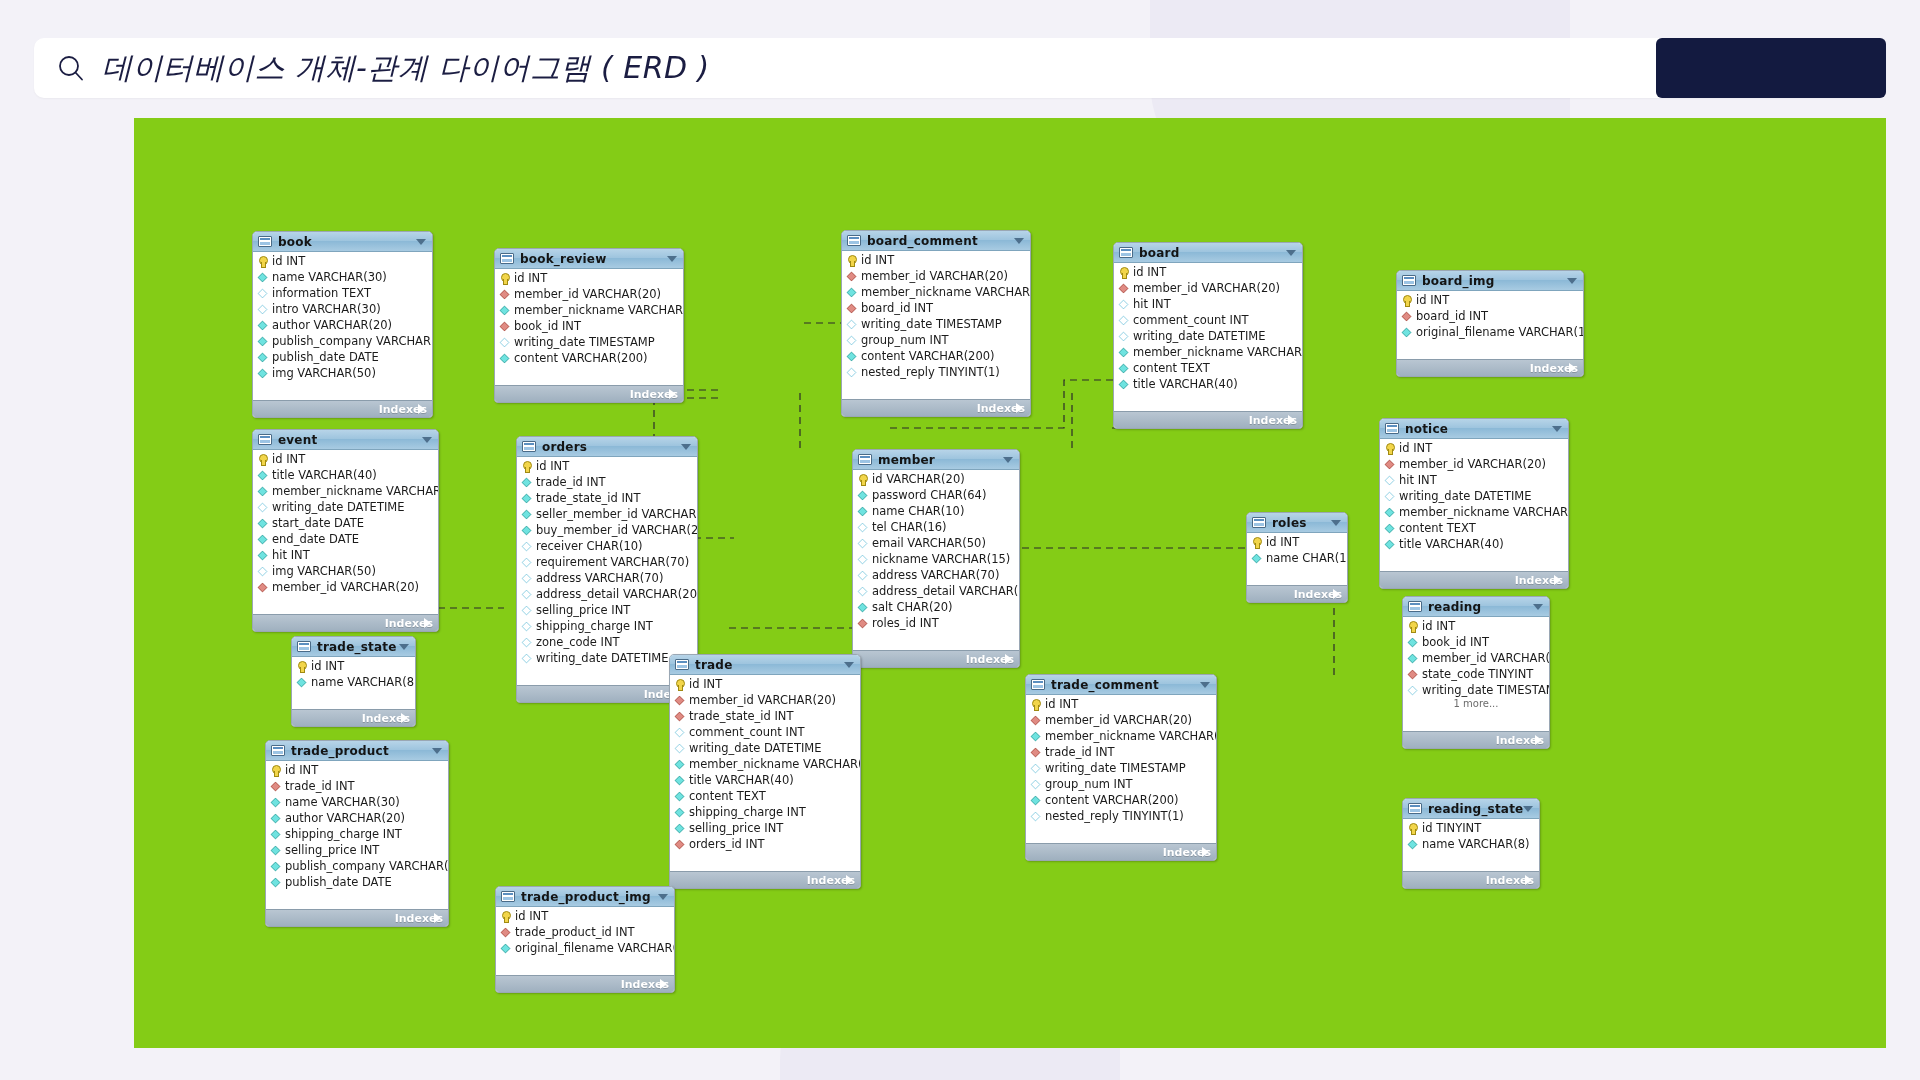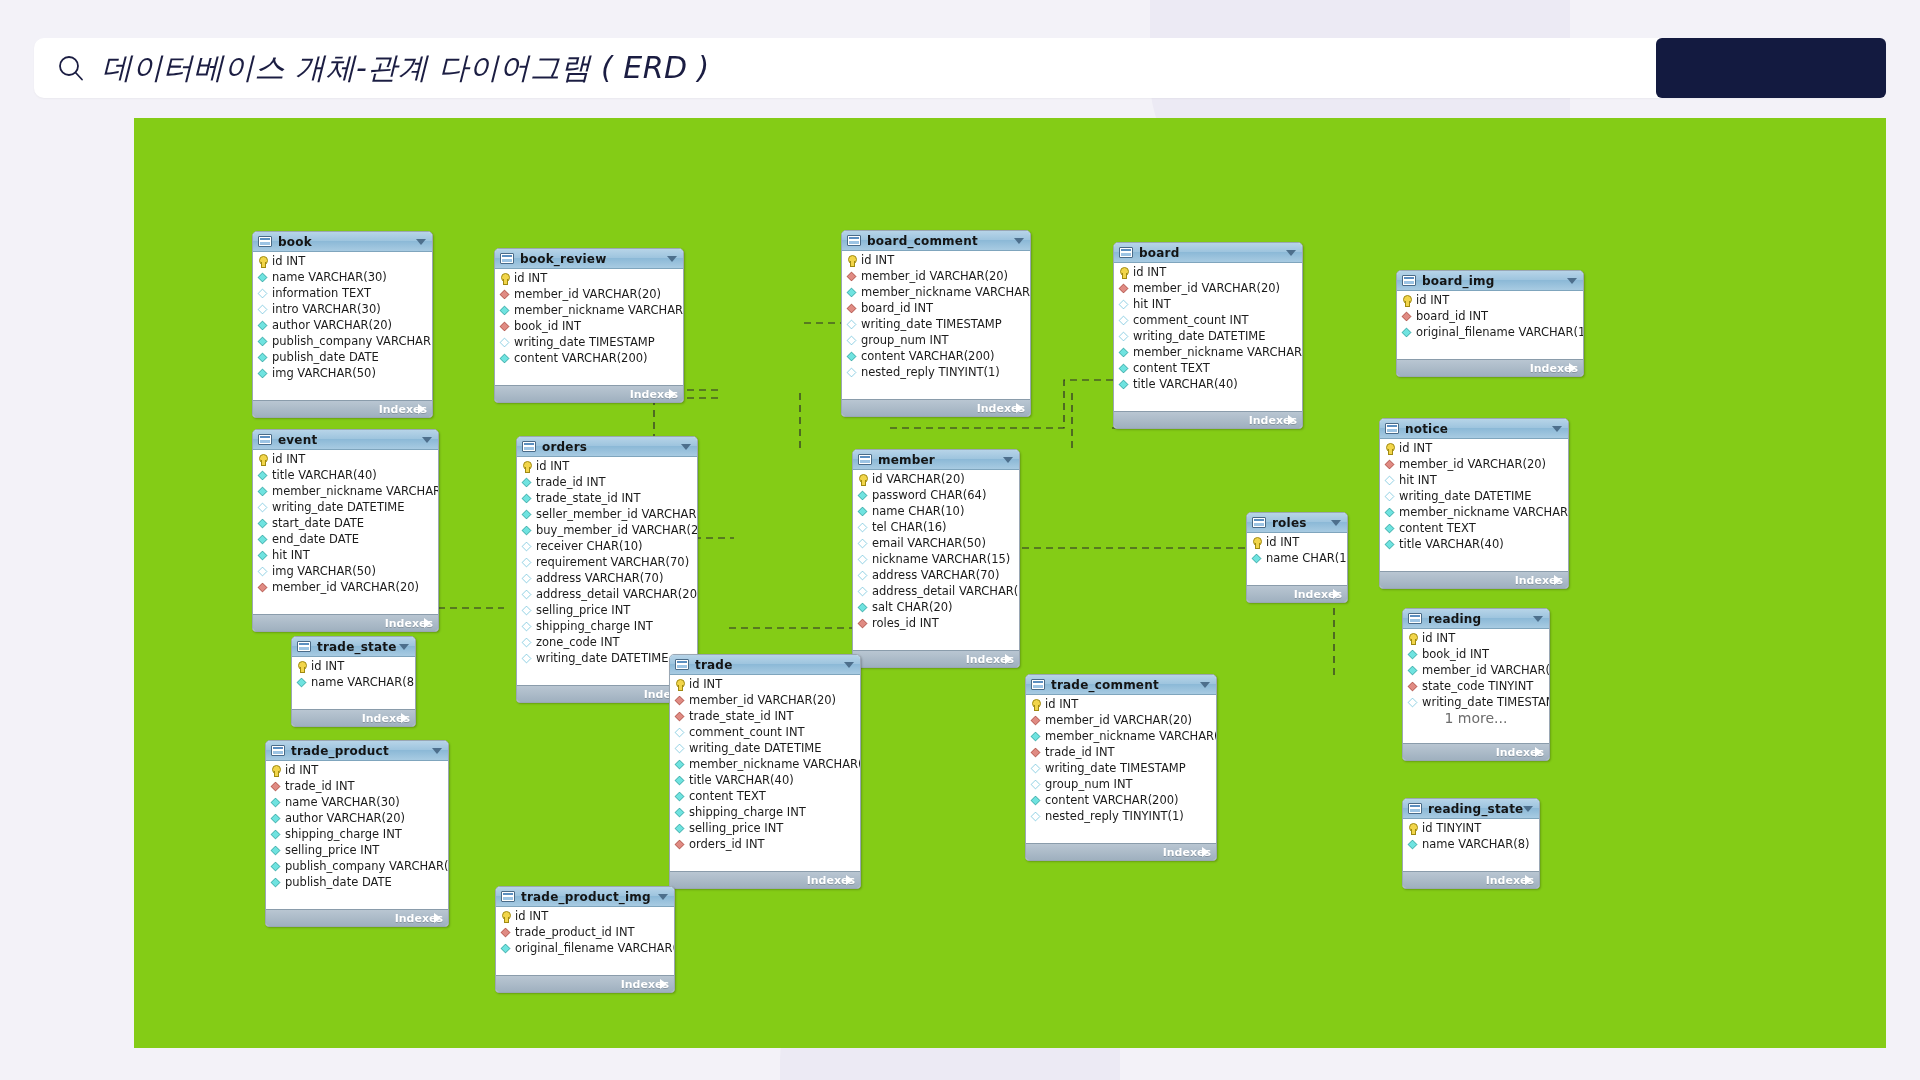--- a/index.html
+++ b/index.html
@@ -159,21 +159,21 @@
   .ico-dia {
     transform: rotate(45deg) scale(0.62);
   }
   .ico-nn  { background: #6fe3e0; border: 1px solid #2c8f8d; }
   .ico-null{ background: #ffffff; border: 1px solid #59b9d6; }
   .ico-fk  { background: #e08b83; border: 1px solid #9c4239; }
   .col-text { font-size: 11.5px; color: #1b1b1b; }
   .col-more {
     height: 14px;
     text-align: center;
-    font-size: 14px;
+    font-size: 10px;
     color: #6c6c6c;
   }
   .tbl-idx {
     height: 17px;
     background: linear-gradient(to bottom, #b9c6d2 0%, #9fb0bf 100%);
     border-top: 1px solid #8a9cab;
     display: flex; align-items: center;
     padding: 0 5px;
     position: relative;
     justify-content: flex-end;
@@ -660,21 +660,21 @@
         </div>
         <div class="col">
           <span class="col-ico ico-dia ico-nn"></span>
           <span class="col-text">title VARCHAR(40)</span>
         </div>
       </div>
       <div class="tbl-idx">
         <span>Indexes</span>
       </div>
     </div>
-    <div class="tbl" style="left: 1268px; top: 478px; width: 148px; margin-top: 12px;">
+    <div class="tbl" style="left: 1268px; top: 478px; width: 148px;">
       <div class="tbl-header">
         <span class="tbl-icon"></span>
         <span class="tbl-name">reading</span>
         <span class="tbl-caret"></span>
       </div>
       <div class="tbl-cols">
         <div class="col">
           <span class="col-ico ico-pk"></span>
           <span class="col-text">id INT</span>
         </div>

